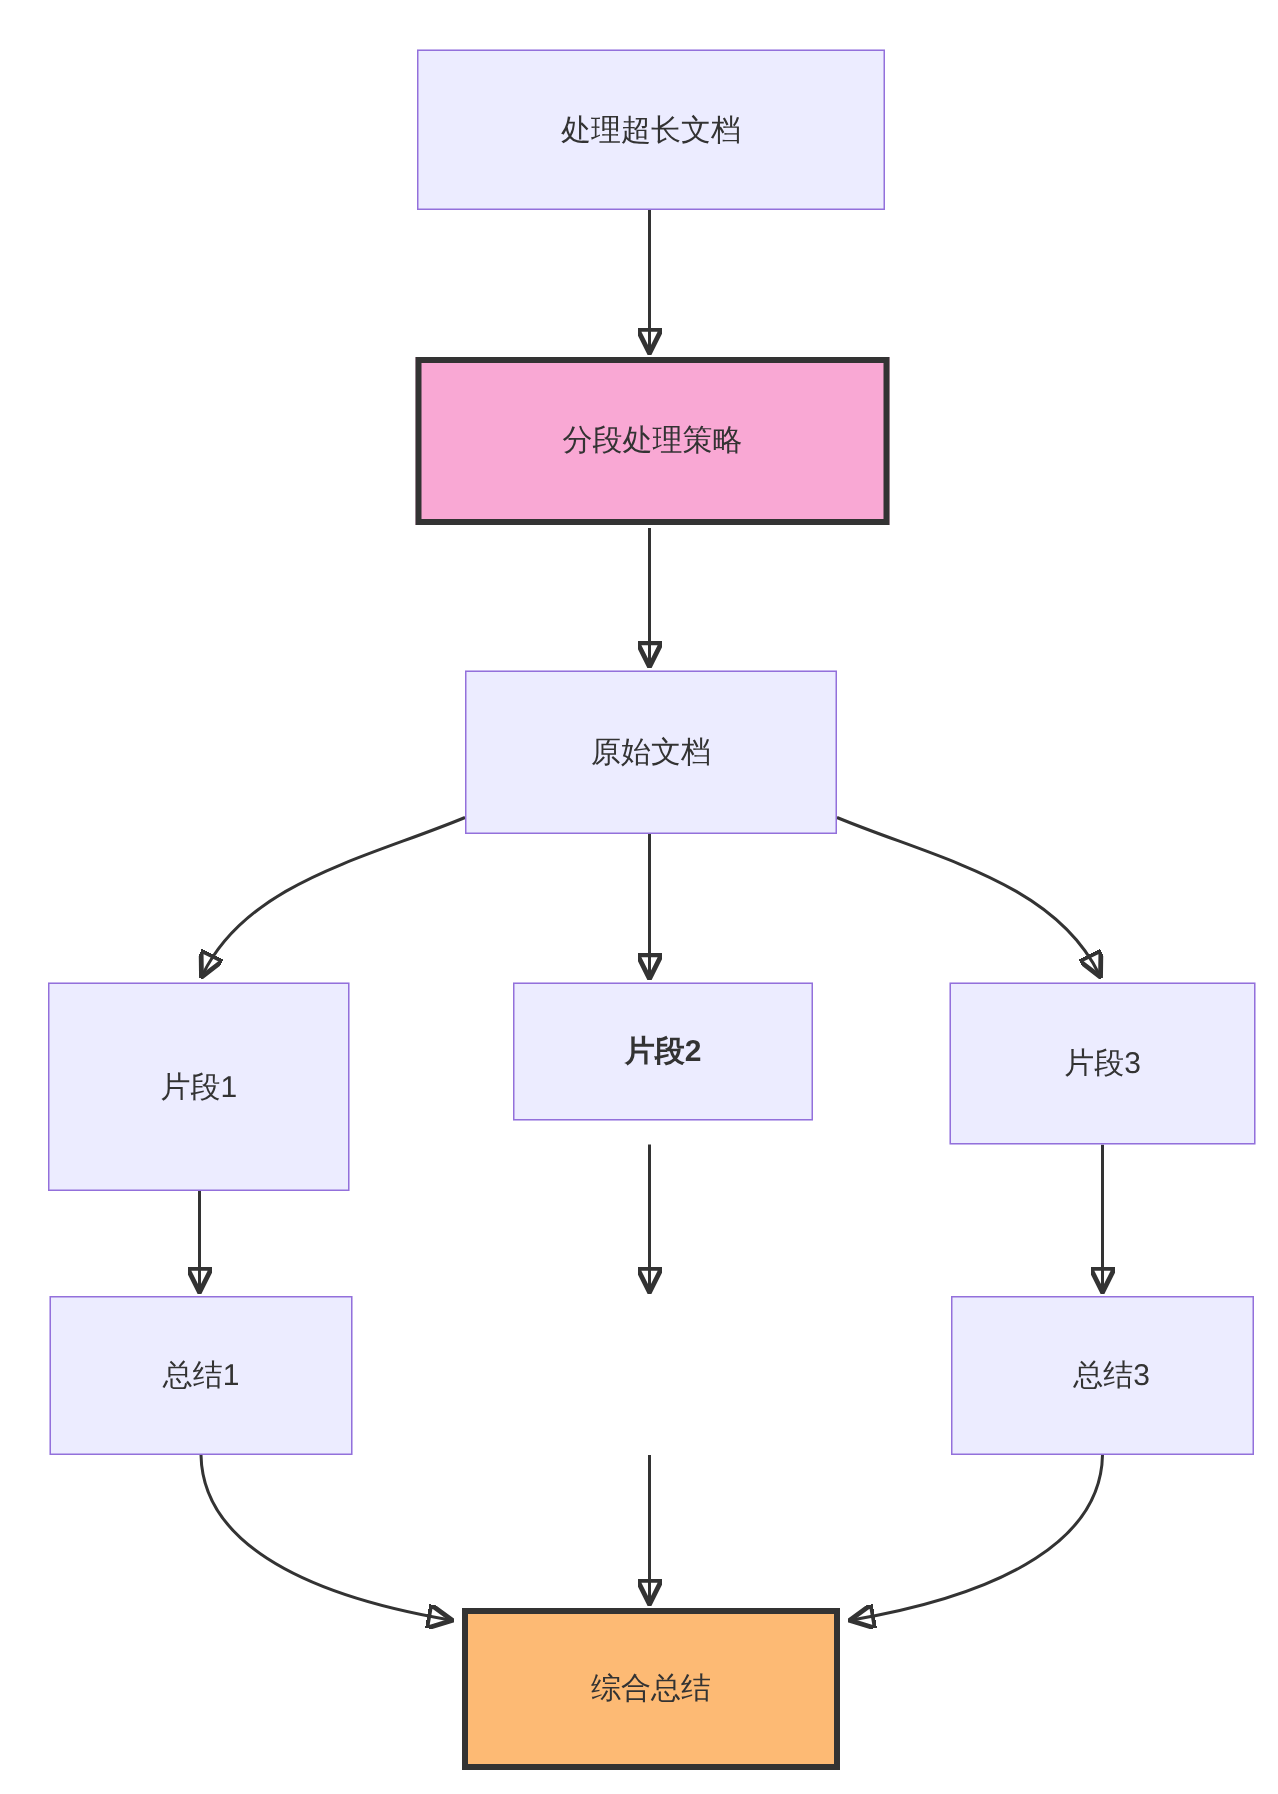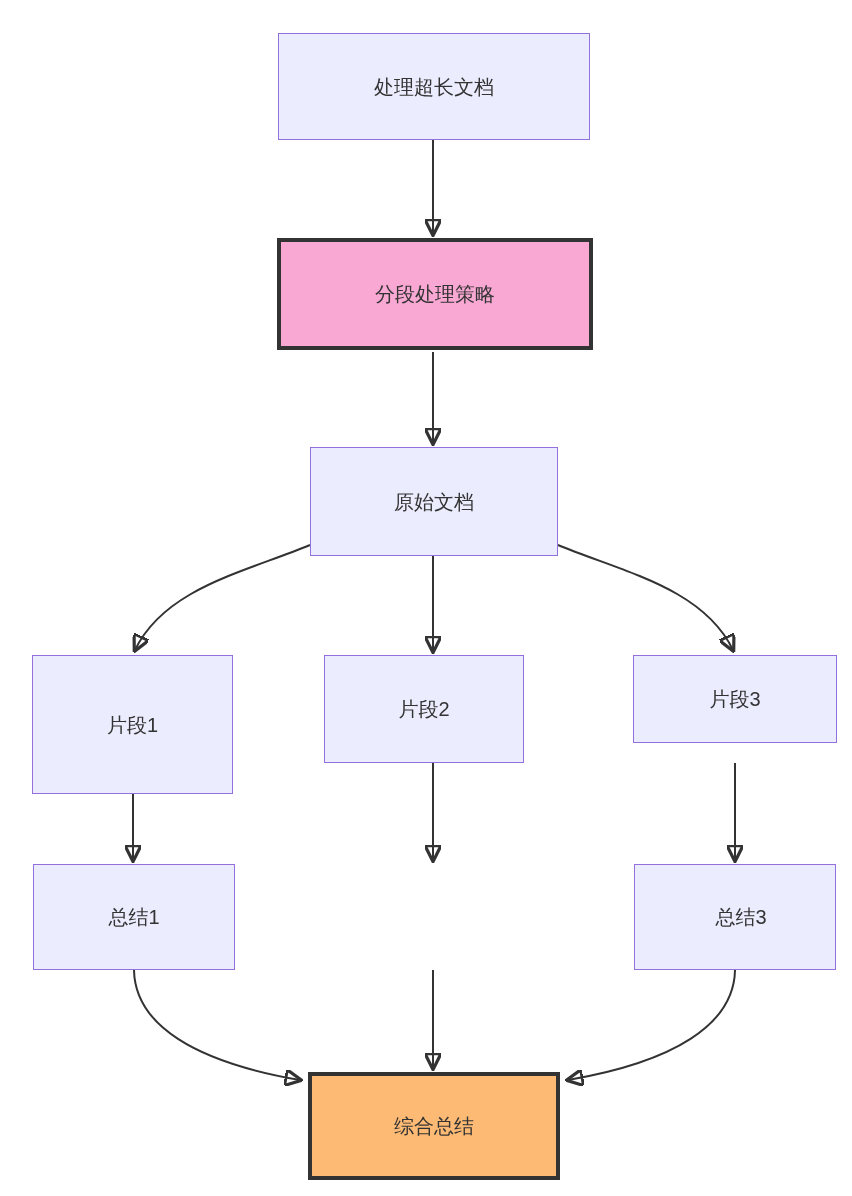--- a/index.html
+++ b/index.html
@@ -46,22 +46,22 @@
   }
   .node.success {
     background: #fdba74;
     border: 4px solid #333333;
   }
   
   .n-doc      { left: 278px; top: 33px;   width: 312px; height: 107px; }
   .n-strategy { left: 277px; top: 238px;  width: 316px; height: 112px; }
   .n-original { left: 310px; top: 447px;  width: 248px; height: 109px; }
   .n-frag1    { left: 32px;  top: 655px;  width: 201px; height: 139px; }
-  .n-frag2    { left: 324px; top: 655px;  width: 200px; height: 108px; }
-  .n-frag3    { left: 633px; top: 655px;  width: 204px; height: 88px; }
+  .n-frag2    { left: 342px; top: 655px;  width: 200px; height: 92px; font-weight: bold; }
+  .n-frag3    { left: 633px; top: 655px;  width: 204px; height: 108px; }
   .n-sum1     { left: 33px;  top: 864px;  width: 202px; height: 106px; }
   .n-sum2     { left: 333px; top: 864px;  width: 202px; height: 106px; }
   .n-sum3     { left: 634px; top: 864px;  width: 202px; height: 106px; padding-left: 12px; }
   .n-final    { left: 308px; top: 1072px; width: 252px; height: 108px; }
 </style>
 </head>
 <body>
 
 <div class="canvas">
 

